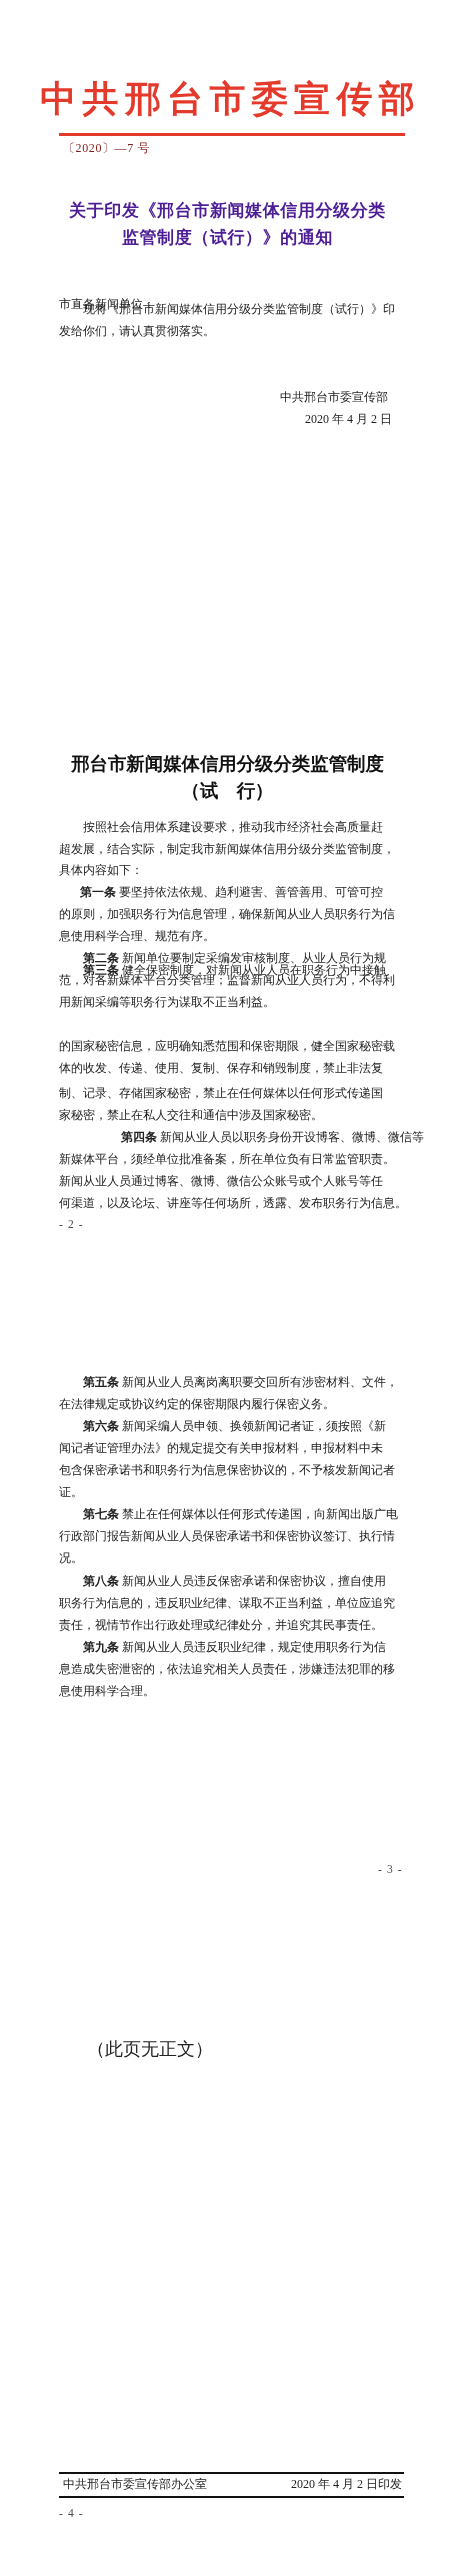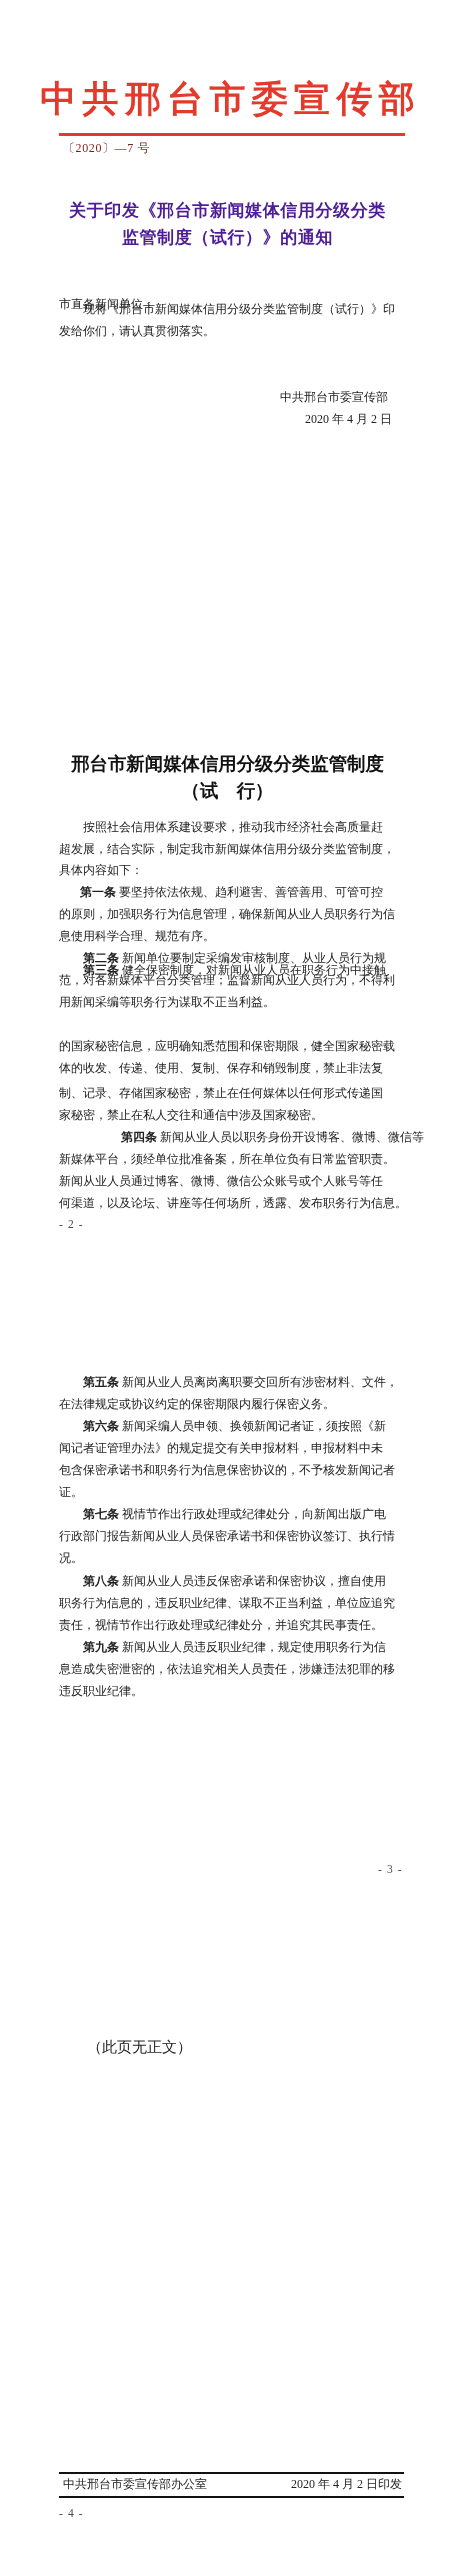--- a/index.html
+++ b/index.html
@@ -63,31 +63,31 @@
 <div class="abs bl" style="top:1175px;left:59px;">新闻从业人员通过博客、微博、微信公众账号或个人账号等任</div>
 <div class="abs bl" style="top:1197px;left:59px;">何渠道，以及论坛、讲座等任何场所，透露、发布职务行为信息。</div>
 <div class="abs pgnum" style="top:1219px;left:59px;">- 2 -</div>
 
 <div class="abs bl" style="top:1376px;left:83px;"><span class="bd">第五条</span><span> 新闻从业人员离岗离职要交回所有涉密材料、文件，</span></div>
 <div class="abs bl" style="top:1398px;left:59px;">在法律规定或协议约定的保密期限内履行保密义务。</div>
 <div class="abs bl" style="top:1420px;left:83px;"><span class="bd">第六条</span><span> 新闻采编人员申领、换领新闻记者证，须按照《新</span></div>
 <div class="abs bl" style="top:1442px;left:59px;">闻记者证管理办法》的规定提交有关申报材料，申报材料中未</div>
 <div class="abs bl" style="top:1464px;left:59px;">包含保密承诺书和职务行为信息保密协议的，不予核发新闻记者</div>
 <div class="abs bl" style="top:1486px;left:59px;">证。</div>
-<div class="abs bl" style="top:1508px;left:83px;"><span class="bd">第七条</span><span> 视情节作出行政处理或纪律处分，向新闻出版广电</span></div>
+<div class="abs bl" style="top:1508px;left:83px;"><span class="bd">第七条</span><span> 禁止在任何媒体以任何形式传递国，向新闻出版广电</span></div>
 <div class="abs bl" style="top:1530px;left:59px;">行政部门报告新闻从业人员保密承诺书和保密协议签订、执行情</div>
 <div class="abs bl" style="top:1552px;left:59px;">况。</div>
 <div class="abs bl" style="top:1575px;left:83px;"><span class="bd">第八条</span><span> 新闻从业人员违反保密承诺和保密协议，擅自使用</span></div>
 <div class="abs bl" style="top:1597px;left:59px;">职务行为信息的，违反职业纪律、谋取不正当利益，单位应追究</div>
 <div class="abs bl" style="top:1619px;left:59px;">责任，视情节作出行政处理或纪律处分，并追究其民事责任。</div>
 <div class="abs bl" style="top:1641px;left:83px;"><span class="bd">第九条</span><span> 新闻从业人员违反职业纪律，规定使用职务行为信</span></div>
 <div class="abs bl" style="top:1663px;left:59px;">息造成失密泄密的，依法追究相关人员责任，涉嫌违法犯罪的移</div>
-<div class="abs bl" style="top:1685px;left:59px;">违反职业纪律。</div>
+<div class="abs bl" style="top:1685px;left:59px;">息使用科学合理。</div>
 <div class="abs pgnum" style="top:1864px;left:378px;">- 3 -</div>
 
-<div class="abs bl" style="top:2040px;left:87px;font-size:15px;">（此页无正文）</div>
+<div class="abs bl" style="top:2040px;left:87px;font-size:18px;">（此页无正文）</div>
 
 <div class="rule" style="top:2472px;height:2.3px;"></div>
 <div class="abs bl" style="top:2478px;left:63px;">中共邢台市委宣传部办公室</div>
 <div class="abs bl" style="top:2478px;right:53px;">2020 年 4 月 2 日印发</div>
 <div class="rule" style="top:2496px;height:1.7px;"></div>
 <div class="abs pgnum" style="top:2508px;left:59px;">- 4 -</div>
 
 
 </body></html>

